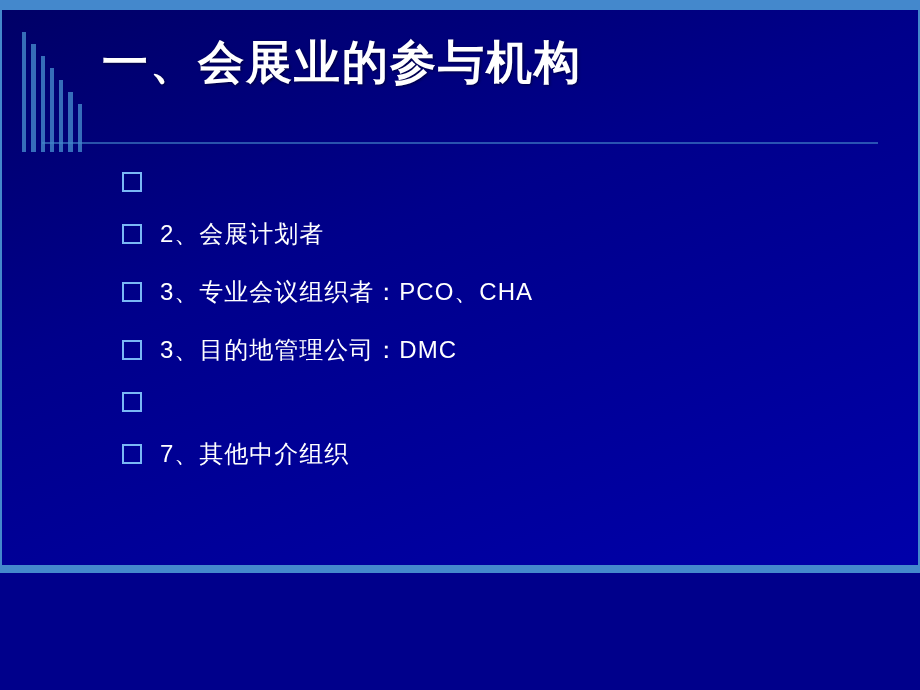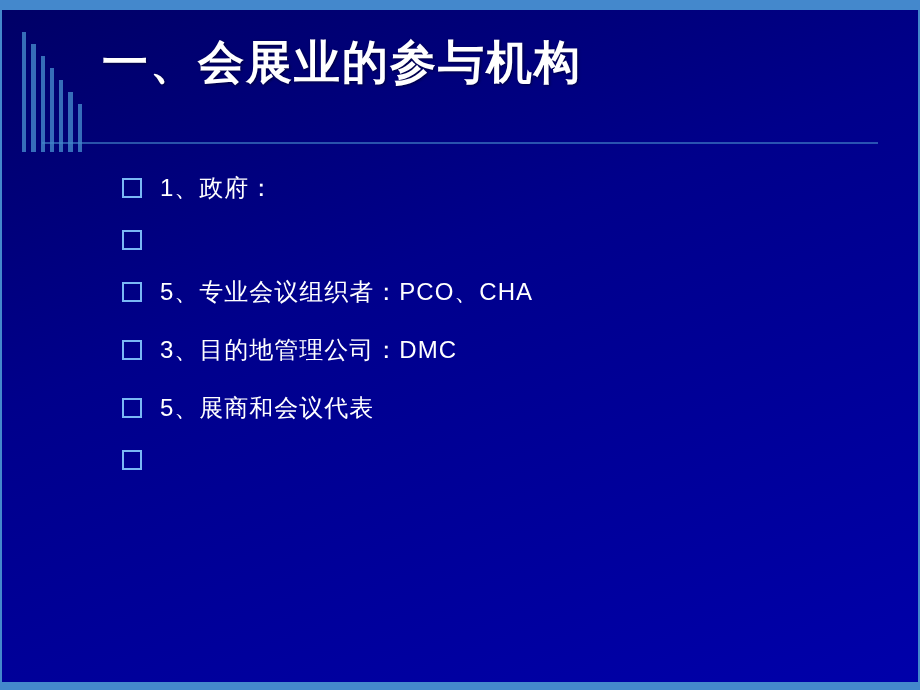--- a/index.html
+++ b/index.html
@@ -11,21 +11,21 @@
     body {
       width: 920px;
       height: 690px;
       overflow: hidden;
       font-family: 'SimHei', 'Microsoft YaHei', 'STHeiti', sans-serif;
       background-color: #00008B;
     }
 
     .slide {
       width: 920px;
-      height: 690px;
+      height: 573px;
       background: linear-gradient(160deg, #000066 0%, #00008B 40%, #0000AA 100%);
       position: relative;
       border: 2px solid #4488cc;
     }
 
     
     .top-bar {
       position: absolute;
       top: 0;
       left: 0;
@@ -149,44 +149,44 @@
   <div class="title-area">
     <div class="title-text">一、会展业的参与机构</div>
   </div>
 
   <div class="title-separator"></div>
 
   <div class="content-area">
 
     <div class="list-item">
       <div class="checkbox-icon"></div>
-      <span class="item-text">1、政府：</span>
     </div>
+
+    <div class="list-item">
+      <div class="checkbox-icon"></div>
+      <span class="item-text">2、会展计划者</span>
+    </div>
+
+    <div class="list-item">
+      <div class="checkbox-icon"></div>
+      <span class="item-text">3、专业会议组织者：PCO、CHA</span>
+    </div>
+
+    <div class="list-item">
+      <div class="checkbox-icon"></div>
+      <span class="item-text">3、目的地管理公司：DMC</span>
+    </div>
+
 
     <div class="list-item">
       <div class="checkbox-icon"></div>
     </div>
 
     <div class="list-item">
       <div class="checkbox-icon"></div>
-      <span class="item-text">5、专业会议组织者：PCO、CHA</span>
+      <span class="item-text">7、其他中介组织</span>
     </div>
-
-    <div class="list-item">
-      <div class="checkbox-icon"></div>
-      <span class="item-text">3、目的地管理公司：DMC</span>
-    </div>
-
-    <div class="list-item">
-      <div class="checkbox-icon"></div>
-      <span class="item-text">5、展商和会议代表</span>
-    </div>
-
-    <div class="list-item">
-      <div class="checkbox-icon"></div>
-    </div>
-
 
   </div>
 
   <div class="bottom-bar"></div>
 
 </div>
 
 </body></html>

